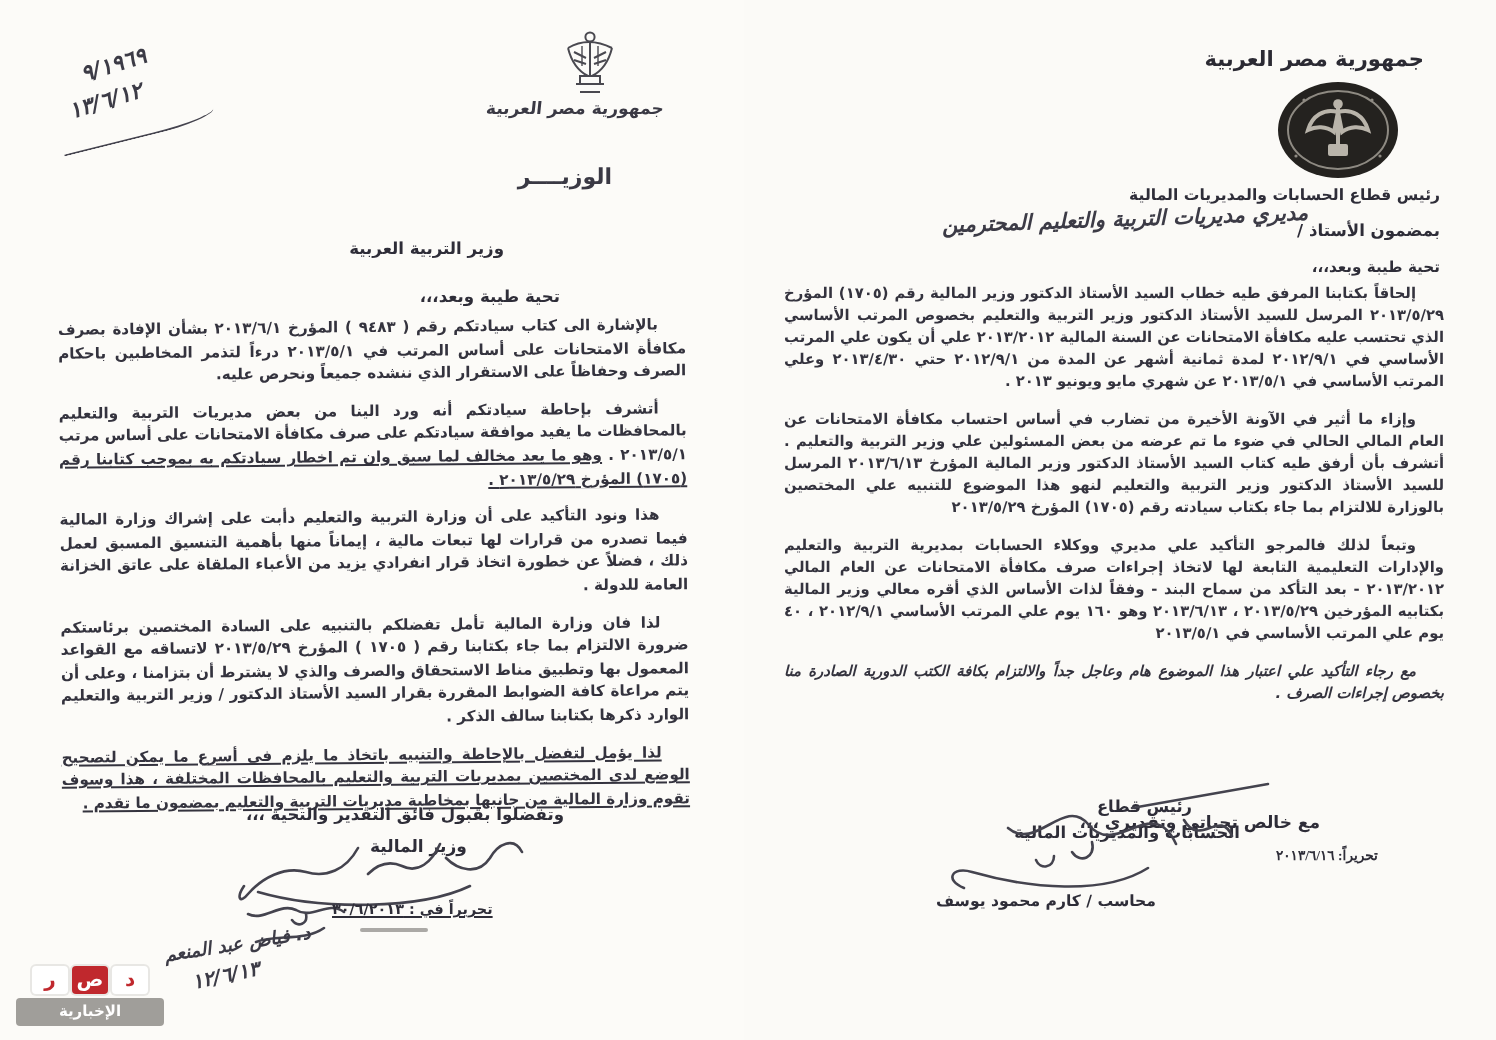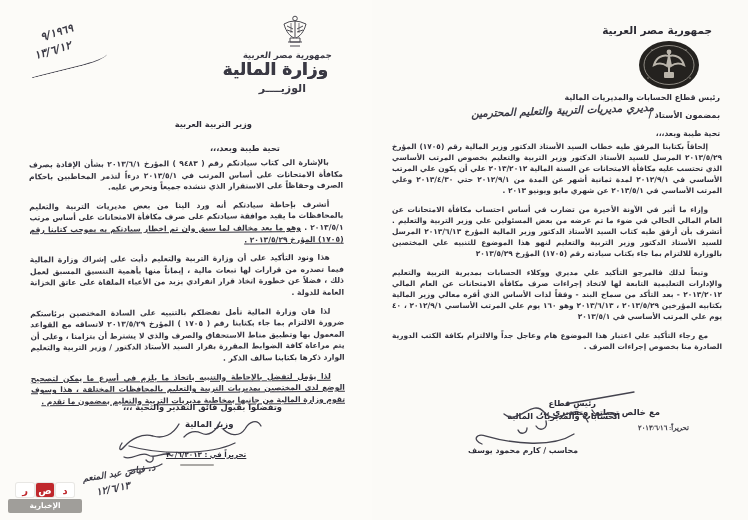--- a/index.html
+++ b/index.html
@@ -65,21 +65,20 @@
           <circle cx="17" cy="4.5" r="2.3"></circle>
           <path d="M17,7 L17,24"></path>
           <path d="M6,10 Q16,4 28,10 M6,10 C8,18 12,22 16,24 M28,10 C26,18 22,22 18,24"></path>
           <path d="M9,12 L15,15 M9,16 L15,18 M25,12 L19,15 M25,16 L19,18"></path>
           <path d="M12,24 h10 v4 h-10 z M10,28 h14 M12,32 h10"></path>
           <path d="M13,9 v10 M21,9 v10" stroke-width=".7"></path>
         </g>
       </svg>
     </div>
     <div class="abs calli" style="right:40px;top:50px;font-size:8.5px;transform:skewX(-6deg);">جمهورية مصر العربية</div>
-    <div class="abs calli" style="right:44px;top:59px;font-size:17px;text-shadow:.4px 0 #3a3944;">وزارة المالية</div>
     <div class="abs calli" style="right:66px;top:82px;font-size:11px;">الوزيــــر</div>
 
     <div class="abs b" style="right:120px;top:119px;font-size:8.3px;">وزير التربية العربية</div>
     <div class="abs b" style="right:92px;top:143px;font-size:8.3px;">تحية طيبة وبعد،،،</div>
 
     <div class="abs body-text justify" style="right:28px;left:30px;top:158px;transform:rotate(-.5deg);">
       <p style="margin:0 0 7px;text-indent:14px;">بالإشارة الى كتاب سيادتكم رقم ( ٩٤٨٣ ) المؤرخ ٢٠١٣/٦/١ بشأن الإفادة بصرف مكافأة الامتحانات على أساس المرتب في ٢٠١٣/٥/١ درءاً لتذمر المخاطبين باحكام الصرف وحفاظاً على الاستقرار الذي ننشده جميعاً ونحرص عليه.</p>
       <p style="margin:0 0 7px;text-indent:14px;"><span>أتشرف بإحاطة سيادتكم أنه ورد الينا من بعض مديريات التربية والتعليم بالمحافظات ما يفيد موافقة سيادتكم على صرف مكافأة الامتحانات على أساس مرتب ٢٠١٣/٥/١ .</span> <span class="u">وهو ما يعد مخالف لما سبق وان تم اخطار سيادتكم به بموجب كتابنا رقم (١٧٠٥) المؤرخ ٢٠١٣/٥/٢٩ .</span></p>
       <p style="margin:0 0 7px;text-indent:14px;">هذا ونود التأكيد على أن وزارة التربية والتعليم دأبت على إشراك وزارة المالية فيما تصدره من قرارات لها تبعات مالية ، إيماناً منها بأهمية التنسيق المسبق لعمل ذلك ، فضلاً عن خطورة اتخاذ قرار انفرادي يزيد من الأعباء الملقاة على عاتق الخزانة العامة للدولة .</p>
       <p style="margin:0 0 7px;text-indent:14px;">لذا فان وزارة المالية تأمل تفضلكم بالتنبيه على السادة المختصين برئاستكم ضرورة الالتزام بما جاء بكتابنا رقم ( ١٧٠٥ ) المؤرخ ٢٠١٣/٥/٢٩ لاتساقه مع القواعد المعمول بها وتطبيق مناط الاستحقاق والصرف والذي لا يشترط أن بتزامنا ، وعلى أن يتم مراعاة كافة الضوابط المقررة بقرار السيد الأستاذ الدكتور / وزير التربية والتعليم الوارد ذكرها بكتابنا سالف الذكر .</p>
@@ -135,21 +134,21 @@
 
     <div class="abs b" style="right:28px;top:110px;font-size:8.3px;">بمضمون الأستاذ /</div>
     <div class="abs hand" style="right:94px;top:104px;font-size:10.5px;transform:rotate(-2deg);white-space:nowrap;">مديري مديريات التربية والتعليم المحترمين</div>
 
     <div class="abs b" style="right:28px;top:129px;font-size:7.6px;">تحية طيبة وبعد،،،</div>
 
     <div class="abs body-text justify" style="right:26px;left:20px;top:141px;font-size:7.4px;line-height:11px;">
       <p style="margin:0 0 8px;text-indent:14px;">إلحاقاً بكتابنا المرفق طيه خطاب السيد الأستاذ الدكتور وزير المالية رقم (١٧٠٥) المؤرخ ٢٠١٣/٥/٢٩ المرسل للسيد الأستاذ الدكتور وزير التربية والتعليم بخصوص المرتب الأساسي الذي تحتسب عليه مكافأة الامتحانات عن السنة المالية ٢٠١٣/٢٠١٢ علي أن يكون علي المرتب الأساسي في ٢٠١٢/٩/١ لمدة ثمانية أشهر عن المدة من ٢٠١٢/٩/١ حتي ٢٠١٣/٤/٣٠ وعلي المرتب الأساسي في ٢٠١٣/٥/١ عن شهري مايو ويونيو ٢٠١٣ .</p>
       <p style="margin:0 0 8px;text-indent:14px;">وإزاء ما أثير في الآونة الأخيرة من تضارب في أساس احتساب مكافأة الامتحانات عن العام المالي الحالي في ضوء ما تم عرضه من بعض المسئولين علي وزير التربية والتعليم . أتشرف بأن أرفق طيه كتاب السيد الأستاذ الدكتور وزير المالية المؤرخ ٢٠١٣/٦/١٣ المرسل للسيد الأستاذ الدكتور وزير التربية والتعليم لنهو هذا الموضوع للتنبيه علي المختصين بالوزارة للالتزام بما جاء بكتاب سيادته رقم (١٧٠٥) المؤرخ ٢٠١٣/٥/٢٩</p>
       <p style="margin:0 0 8px;text-indent:14px;">وتبعاً لذلك فالمرجو التأكيد علي مديري ووكلاء الحسابات بمديرية التربية والتعليم والإدارات التعليمية التابعة لها لاتخاذ إجراءات صرف مكافأة الامتحانات عن العام المالي ٢٠١٣/٢٠١٢ - بعد التأكد من سماح البند - وفقاً لذات الأساس الذي أقره معالي وزير المالية بكتابيه المؤرخين ٢٠١٣/٥/٢٩ ، ٢٠١٣/٦/١٣ وهو ١٦٠ يوم علي المرتب الأساسي ٢٠١٢/٩/١ ، ٤٠ يوم علي المرتب الأساسي في ٢٠١٣/٥/١</p>
-      <p style="margin:0 0 0;text-indent:14px;">مع رجاء التأكيد علي اعتبار هذا الموضوع هام وعاجل جداً والالتزام بكافة الكتب الدورية الصادرة منا بخصوص إجراءات الصرف .</p>
+      <p style="margin:0 0 0;text-indent:14px;font-style:italic;">مع رجاء التأكيد علي اعتبار هذا الموضوع هام وعاجل جداً والالتزام بكافة الكتب الدورية الصادرة منا بخصوص إجراءات الصرف .</p>
     </div>
 
     <div class="abs b" style="right:88px;top:383px;font-size:8.5px;margin-top:24px;">مع خالص تحياتي وتقديري ،،،</div>
 
     <div class="abs b" style="right:152px;top:398px;font-size:8.2px;">رئيس قطاع</div>
     <div class="abs b" style="right:128px;top:411px;font-size:8.2px;">الحسابات والمديريات المالية</div>
     <div class="abs b" style="right:170px;top:446px;font-size:7.8px;">محاسب / كارم محمود يوسف</div>
 
     <div class="abs" style="right:110px;top:378px;">
       <svg width="190" height="78" viewBox="0 0 190 78">

